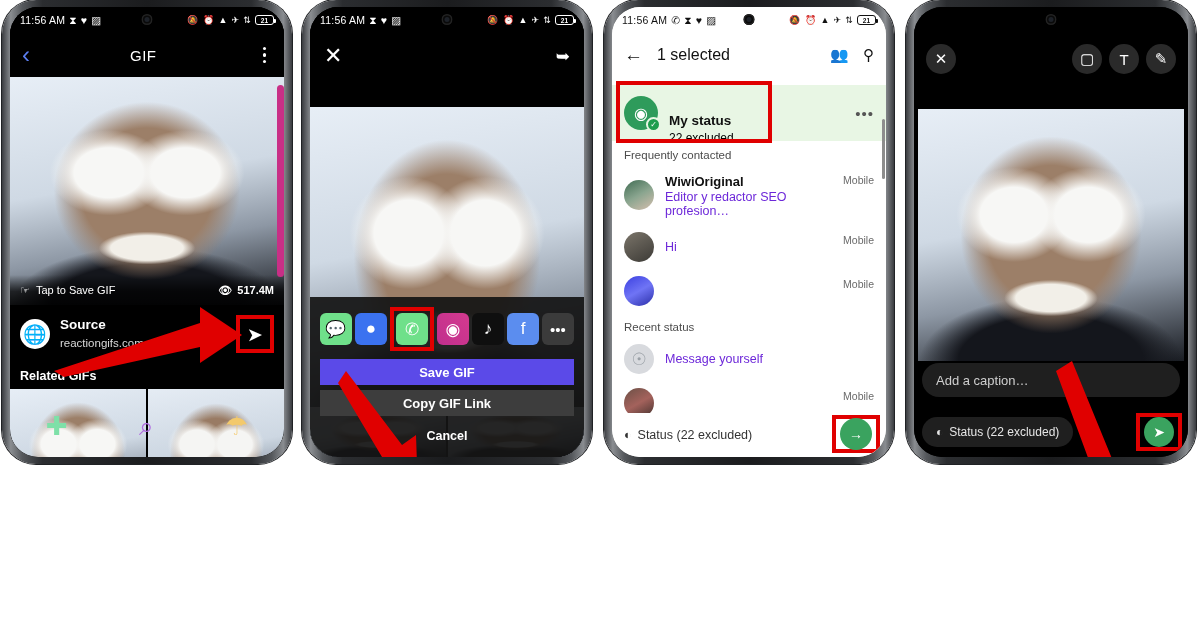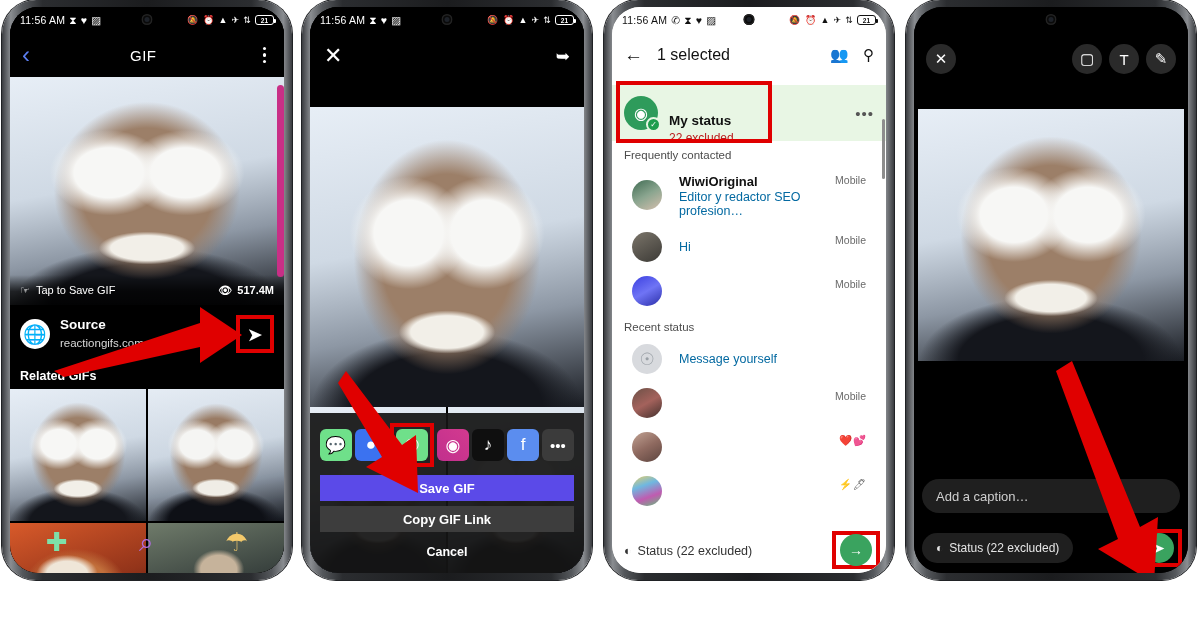--- a/index.html
+++ b/index.html
@@ -4,21 +4,21 @@
 <style>
   * { box-sizing: border-box; margin:0; padding:0; }
   body {
     width:1200px; height:632px; background:#ffffff; overflow:hidden;
     font-family:"Liberation Sans", sans-serif;
   }
   .stage { position:relative; width:1200px; height:632px; }
 
   
   .phone {
-    position:absolute; top:0; width:290px; height:580px;
+    position:absolute; top:0; width:290px; height:464px;
     border-radius:34px;
     background:linear-gradient(90deg,#3a3c40 0%,#8a8d91 3%,#55585c 7%,#2b2d30 14%,#1b1c1e 50%,#2b2d30 86%,#55585c 93%,#8a8d91 97%,#3a3c40 100%);
     padding:7px 8px;
     box-shadow:0 0 0 1px #202225;
   }
   .p1{left:2px;} .p2{left:302px;} .p3{left:604px;} .p4{left:906px;}
   .screen {
     position:relative; width:100%; height:100%;
     border-radius:28px; overflow:hidden; background:#000;
   }
@@ -204,38 +204,38 @@
     width:34px; height:34px; border-radius:50%; background:#2e9b5b; color:#fff;
     display:flex; align-items:center; justify-content:center; font-size:16px;
     position:relative; flex:0 0 auto;
   }
   .ms-check{
     position:absolute; right:-3px; bottom:-2px; width:15px; height:15px; border-radius:50%;
     background:#1f9d4e; border:2px solid #e8f6e4; color:#fff; font-size:8px;
     display:flex; align-items:center; justify-content:center;
   }
   .ms-txt b{ font-size:13.5px; display:block;margin-top:32px; }
-  .ms-txt span{ font-size:12px; color:#b91c1c; }
+  .ms-txt span{ font-size:12px; color:#000000; }
   .ms-dots{ margin-left:auto; color:#555; font-size:15px; letter-spacing:1px; }
 
   .sec-label{ padding:8px 12px 4px; font-size:11.5px; color:#4c4c4c; }
   .clist{ position:absolute; top:134px; left:0; right:0; bottom:38px; overflow:hidden; }
-  .crow{ display:flex; align-items:center; gap:17px; padding:7px 20px; }
+  .crow{ display:flex; align-items:center; gap:11px; padding:7px 12px; }
   .cav{ width:30px; height:30px; border-radius:50%; flex:0 0 auto; background:#bbb; }
   .cav.a1{ background:linear-gradient(150deg,#3f6b52,#8aa58f,#d6bfae); }
   .cav.a2{ background:linear-gradient(150deg,#7b756a,#3c3a36); }
   .cav.a3{ background:linear-gradient(150deg,#3a3fe0,#6f74f5,#2a2ea8); }
   .cav.a4{ background:#d8dade; color:#9aa0a6; display:flex; align-items:center;
            justify-content:center; font-size:17px; }
   .cav.a5{ background:linear-gradient(150deg,#6b5046,#a4625c,#41302c); }
   .cav.a6{ background:linear-gradient(150deg,#c2a394,#8f6a60,#5c443e); }
   .cav.a7{ background:linear-gradient(160deg,#e8cf6a,#6fb8e0,#c05bb0,#62c07a); }
   .cbody{ flex:1; min-width:0; }
   .cname{ font-size:13px; font-weight:bold; }
-  .csub{ font-size:12.5px; color:#0369a1; }
+  .csub{ font-size:12.5px; color:#6d28d9; }
   .blur-bar{ height:10px; border-radius:3px; background:#d9d9dd; filter:blur(2.4px); margin:2px 0; }
   .cmobile{ font-size:10.5px; color:#6a6a6a; align-self:flex-start; padding-top:2px; }
 
   .wa-foot{
     position:absolute; left:0; right:0; bottom:0; height:44px; background:#fff;
     display:flex; align-items:center; padding:0 12px; font-size:12.5px; color:#333;
     z-index:7; gap:6px;
   }
   .fab-red{
     position:absolute; right:6px; bottom:4px; width:48px; height:38px;

